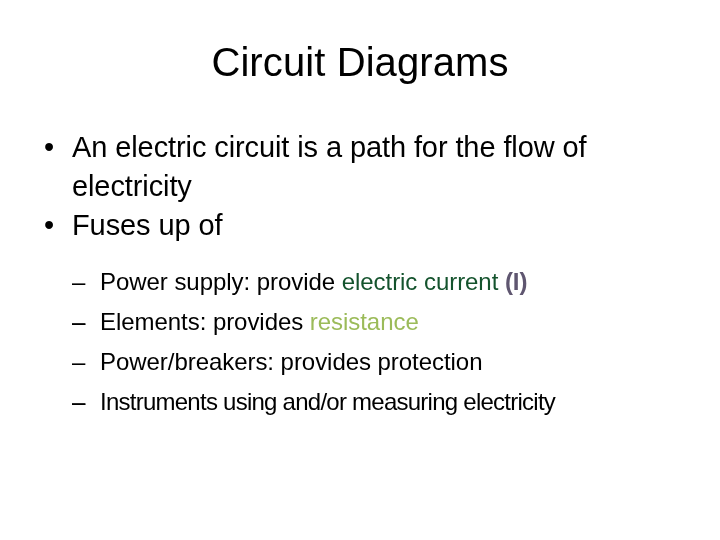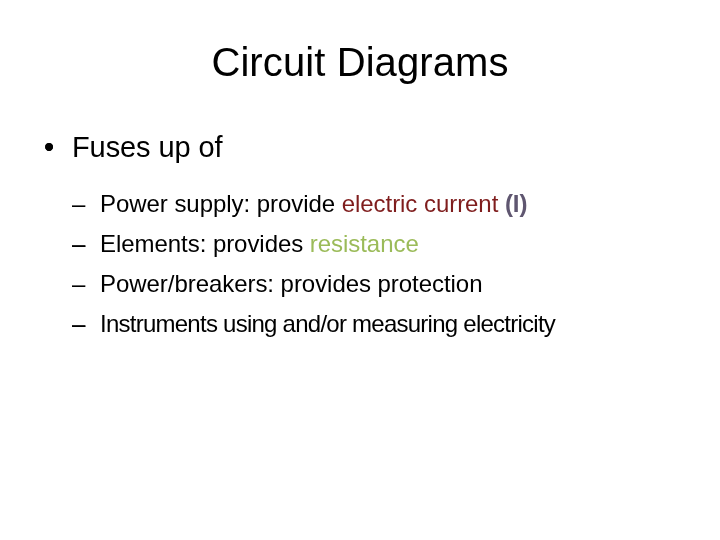--- a/index.html
+++ b/index.html
@@ -89,21 +89,21 @@
     top: 0;
     font-size: 24px;
     line-height: 40px;
   }
   .l2.condensed {
     letter-spacing: -0.75px;
   }
 
   
   .run-purple {
-    color: #7f1d1d;
+    color: #14532d;
     margin-top: 12px;
   }
   .run-purple-bold {
     color: #5f5670;
     font-weight: 700;
   }
   .run-green {
     color: #9bbb59;
   }
 </style>
@@ -111,20 +111,21 @@
 <body>
 
 <div class="slide">
 
   <div class="slide-title">Circuit Diagrams</div>
 
   <div class="slide-body">
 
     <div class="l1">
       <span class="bullet-mark">•</span>
+      <span class="l1-text">An electric circuit is a path for the flow of electricity</span>
     </div>
 
     <div class="l1">
       <span class="bullet-mark">•</span>
       <span class="l1-text">Fuses up of</span>
     </div>
 
     <div class="l2-group">
 
       <div class="l2">

